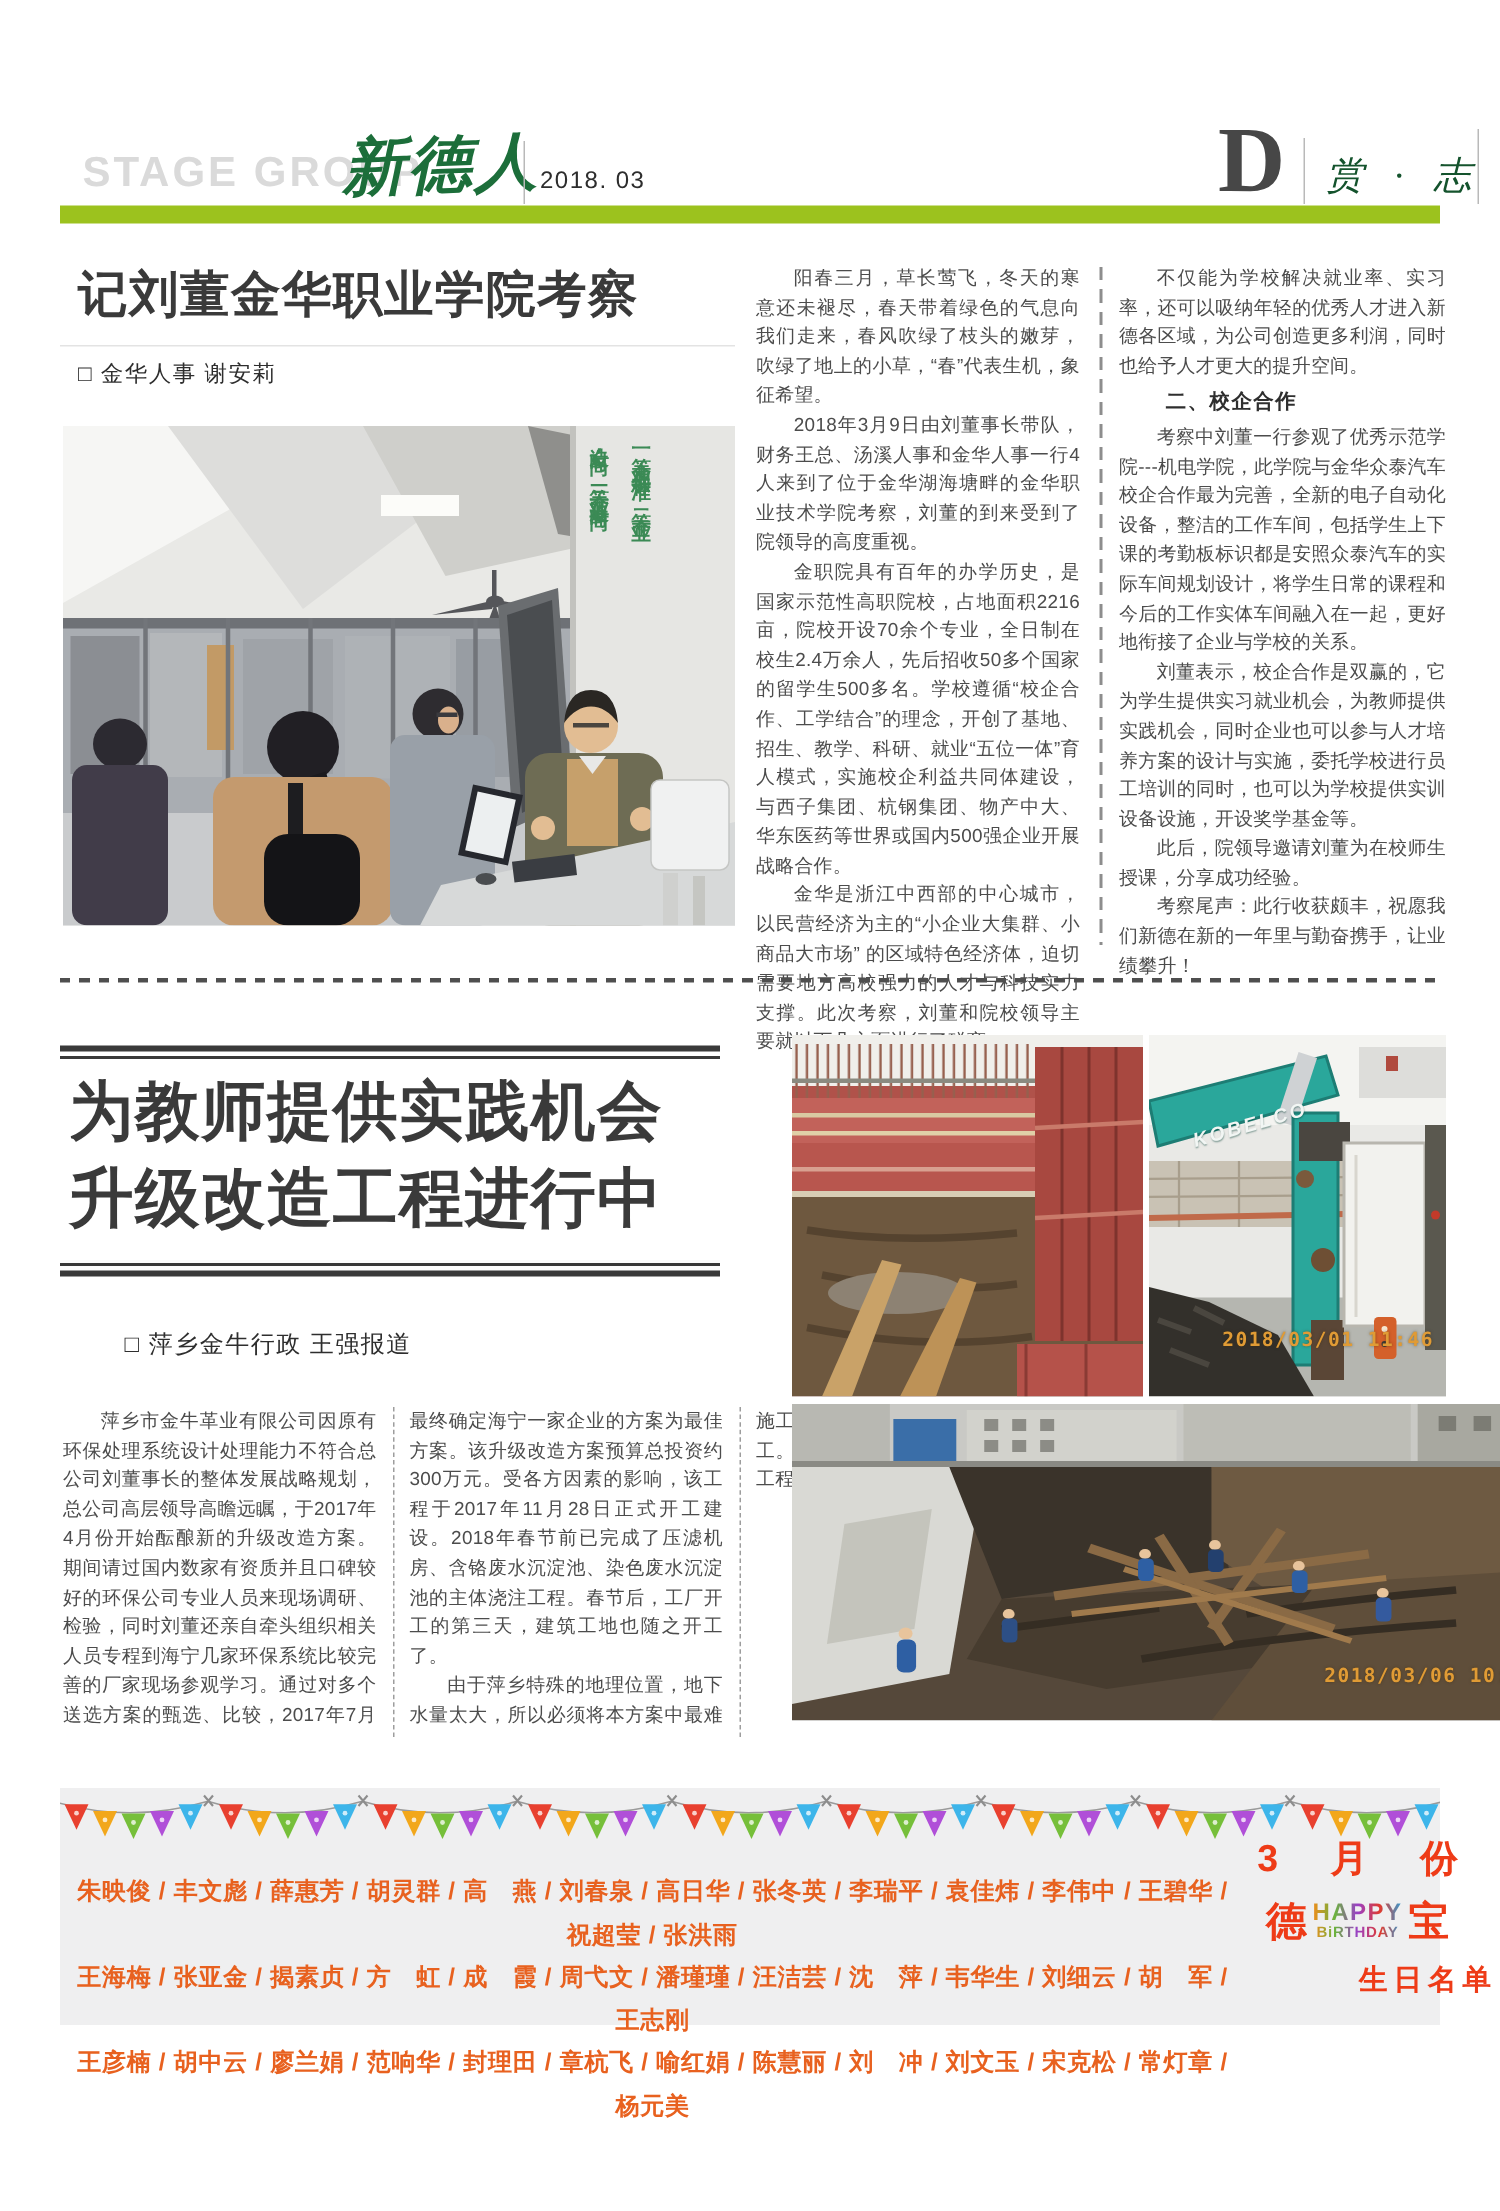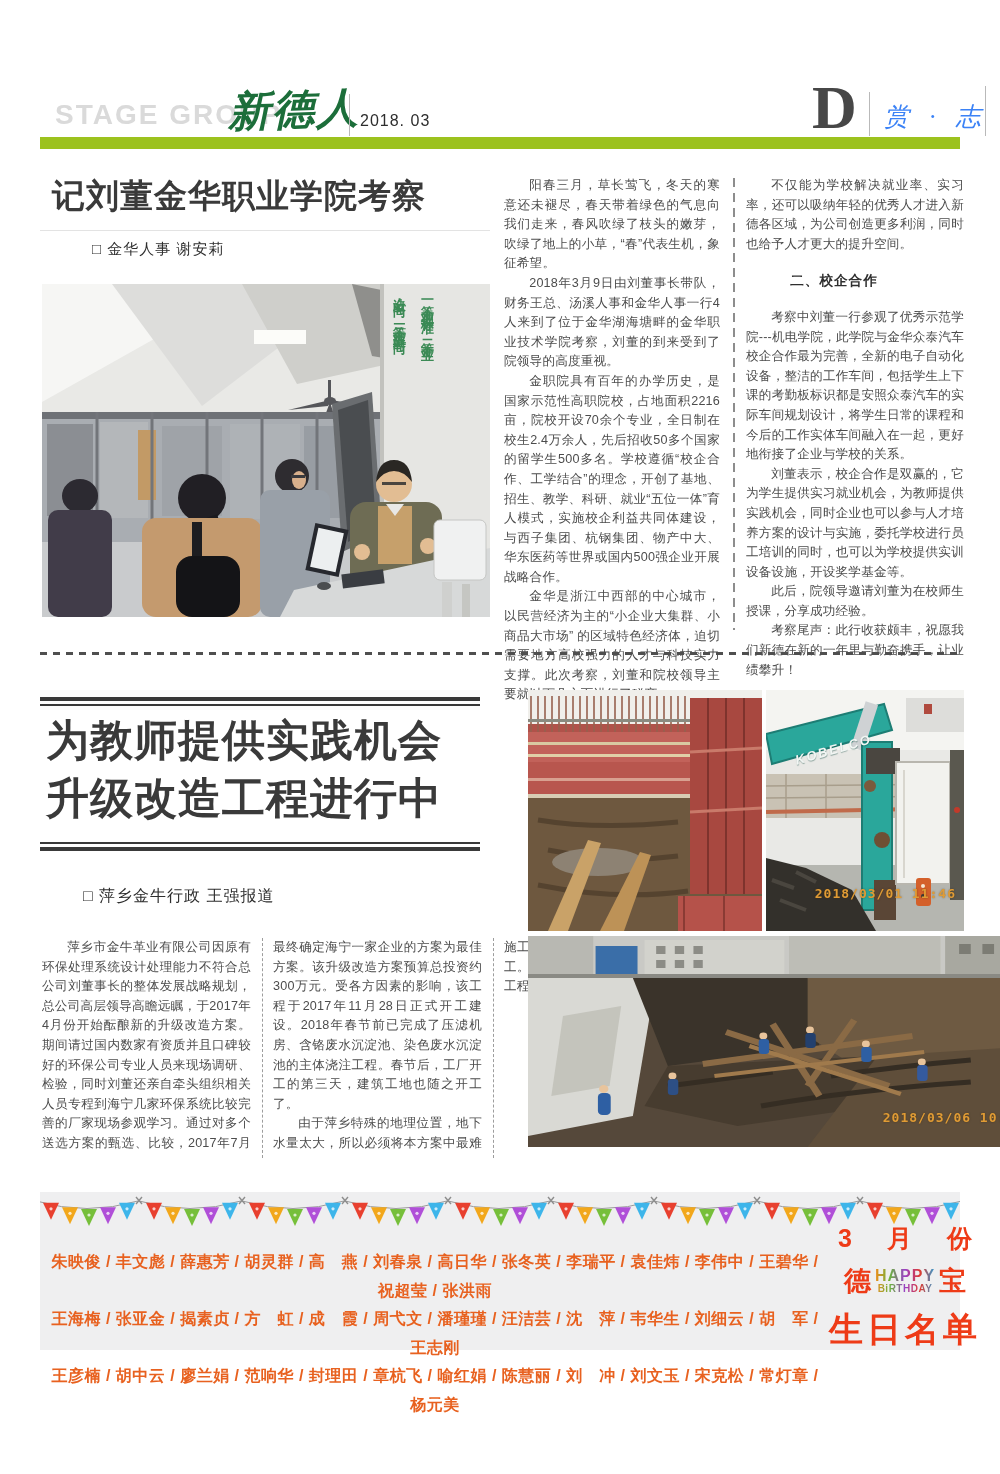--- a/index.html
+++ b/index.html
@@ -8,39 +8,39 @@
   
   .org{position:absolute;left:55px;top:99px;font-size:28px;font-weight:900;letter-spacing:2px;color:#dadada;}
   .brand{position:absolute;left:228px;top:82px;font-size:42px;font-weight:700;color:#1c6e3a;
          font-style:italic;transform:rotate(-2deg);letter-spacing:2px;}
   .vline{position:absolute;width:1px;background:#b9b9b9;}
   .v1{left:349px;top:94px;height:42px;}
   .issue{position:absolute;left:360px;top:112px;font-size:16px;color:#2d2d2d;letter-spacing:1px;}
   .pageletter{position:absolute;left:812px;top:76px;font-family:"Liberation Serif","DejaVu Serif",serif;
               font-size:62px;font-weight:700;color:#474747;line-height:1;}
   .v2{left:869px;top:92px;height:44px;}
-  .sectionname{position:absolute;left:884px;top:100px;font-size:25px;color:#3b82f6;letter-spacing:7px;
+  .sectionname{position:absolute;left:884px;top:100px;font-size:25px;color:#14532d;letter-spacing:7px;
                font-family:"Liberation Serif","DejaVu Serif",serif;font-style:italic;}
   .v3{left:985px;top:86px;height:50px;}
   .greenbar{position:absolute;left:40px;top:137px;width:920px;height:12px;background:#9cc21e;}
   
   .a1-title{position:absolute;left:52px;top:174px;font-size:33px;font-weight:900;color:#3a3a3a;letter-spacing:1px;}
   .a1-hairline{position:absolute;left:40px;top:230px;width:450px;height:1px;background:#e3e3e3;}
   .byline{position:absolute;font-size:15px;color:#2e2e2e;letter-spacing:1px;}
-  .a1-byline{left:52px;top:240px;margin-left:40px;}
+  .a1-byline{left:52px;top:240px;}
   .photo{position:absolute;overflow:hidden;background:#ccc;}
   .a1-photo{left:42px;top:284px;width:448px;height:333px;}
   .photo svg{display:block;width:100%;height:100%;}
   .slogan{position:absolute;writing-mode:vertical-rl;color:#3b8a55;font-size:13px;letter-spacing:3px;
           font-weight:700;top:8px;}
   .slogan-right{left:376px;}
   .slogan-left{left:348px;top:4px;}
   .bodycol{position:absolute;font-size:12.6px;line-height:19.6px;text-align:justify;color:#4c4c4c;letter-spacing:.2px;}
   .bodycol p{margin:0;text-indent:2em;}
-  .bodycol h4{margin:17px;text-indent:2em;font-size:13.6px;font-weight:700;color:#2e2e2e;letter-spacing:1px;}
+  .bodycol h4{margin:4px;text-indent:2em;font-size:13.6px;font-weight:700;color:#2e2e2e;letter-spacing:1px;}
   .a1-colmid{left:504px;top:176px;width:216px;height:458px;}
   .a1-colright{left:746px;top:176px;width:218px;height:458px;}
   .vdash{position:absolute;width:2px;background:repeating-linear-gradient(180deg,#8d8d8d 0 9px,transparent 9px 15px);}
   .a1-vdash{left:733px;top:178px;height:452px;}
   .hdash{position:absolute;left:40px;top:652px;width:920px;height:3px;
          background:repeating-linear-gradient(90deg,#4f4f4f 0 7px,transparent 7px 13px);}
   
   .dblrule{position:absolute;left:40px;width:440px;}
   .dblrule .thick{height:4px;background:#3a3a3a;}
   .dblrule .thin{height:2px;background:#3a3a3a;margin-top:3px;}
@@ -72,21 +72,21 @@
          font-size:16px;font-weight:700;color:#e8611f;line-height:28.5px;letter-spacing:.5px;}
   .bd-title{position:absolute;left:772px;top:30px;width:186px;text-align:center;color:#ee3b17;}
   .bd-l1{font-size:25px;font-weight:700;letter-spacing:14px;text-indent:14px;}
   .bd-l2{display:flex;align-items:center;justify-content:center;gap:4px;margin-top:8px;}
   .bd-char{font-size:27px;font-weight:900;}
   .hb{display:flex;flex-direction:column;line-height:1;}
   .hb span{font-weight:900;background:linear-gradient(90deg,#f08c1b,#6ab33e,#9a3fc7,#e03a2e,#2e9fd8);
            -webkit-background-clip:text;background-clip:text;color:transparent;}
   .hb .happy{font-size:16px;letter-spacing:1px;}
   .hb .bday{font-size:10px;letter-spacing:.5px;}
-  .bd-l3{font-size:34px;font-weight:700;letter-spacing:4px;margin-top:8px;}
+  .bd-l3{font-size:19px;font-weight:700;letter-spacing:4px;margin-top:8px;text-align:right;}
 </style>
 </head>
 <body>
 
 <div class="page">
 
   <header>
     <div class="org">STAGE GROUP</div>
     <div class="brand">新德人</div>
     <div class="vline v1"></div>

